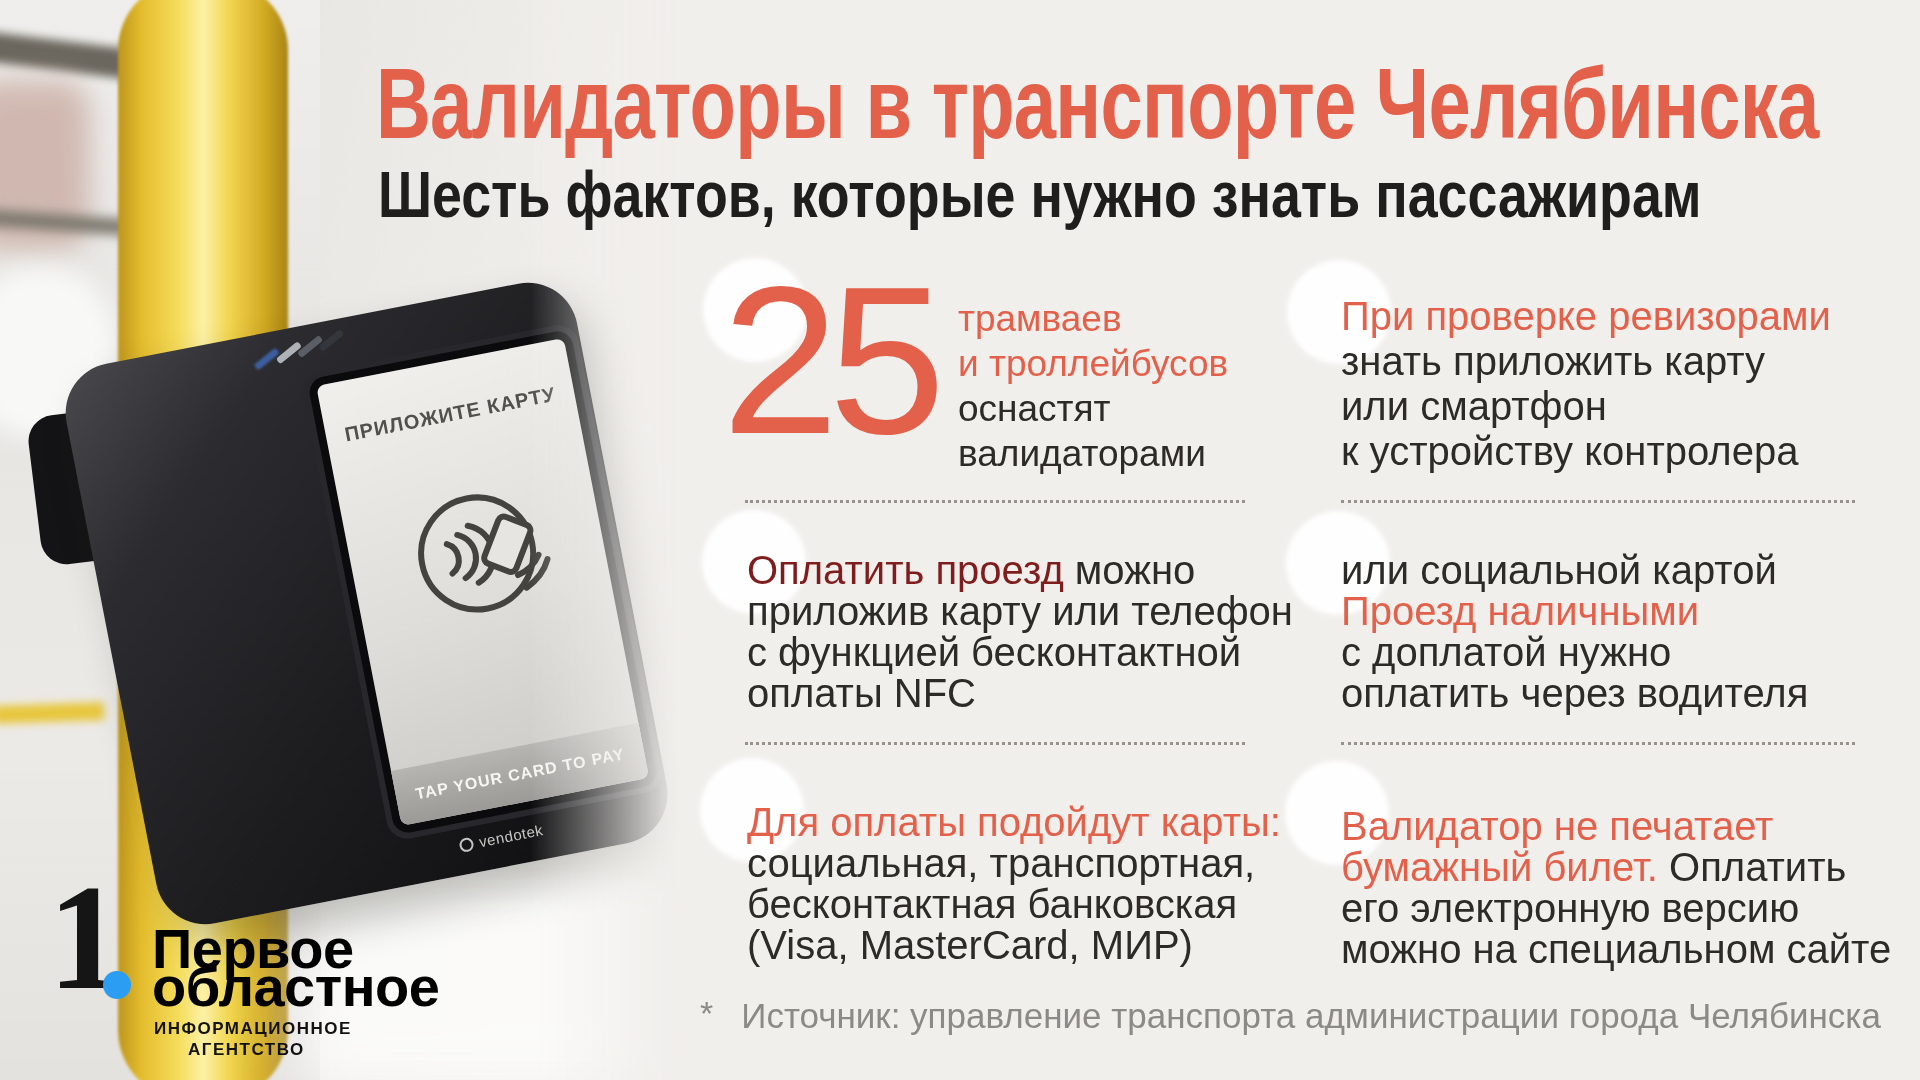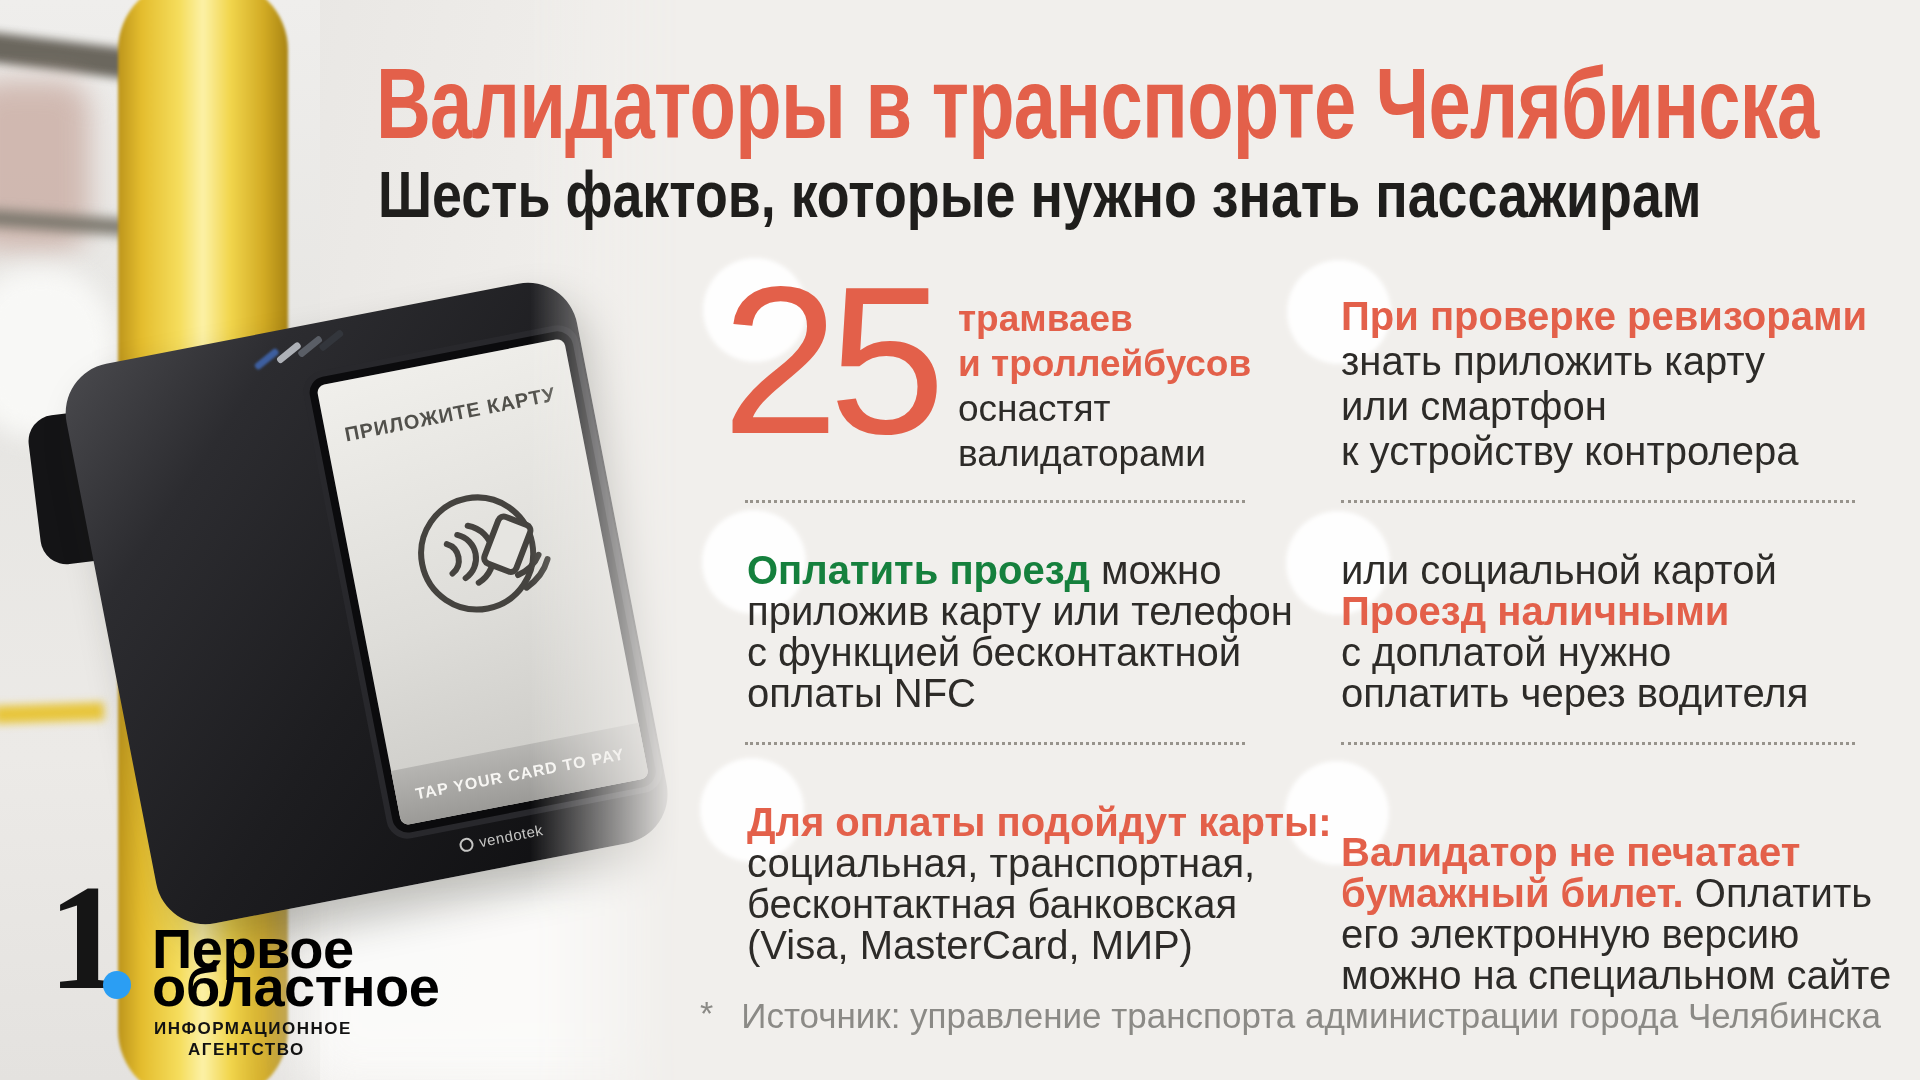--- a/index.html
+++ b/index.html
@@ -70,21 +70,21 @@
     color:#1f1e1c; transform:scaleX(.84); transform-origin:left top; white-space:nowrap; }
 
   .bullet { position:absolute; width:104px; height:104px; border-radius:50%;
     background:#ffffff; filter:blur(2px); opacity:.95; }
 
   .big-number { position:absolute; left:722px; top:256px; font-size:210px; font-weight:normal;
     letter-spacing:-10px; line-height:1; }
 
   .fact { position:absolute; font-size:40px; color:#2d2b28; white-space:nowrap; }
   .fact .line { display:block; }
-  .hl { font-weight:bold; }
+  .hl { font-weight:normal; }
   .fact1-text { left:958px; top:296px; font-size:37px; line-height:45px; }
   .fact2 { left:1341px; top:294px; line-height:45px; }
   .fact3 { left:747px;  top:550px; line-height:41px; }
   .fact4 { left:1341px; top:550px; line-height:41px; }
   .fact5 { left:747px;  top:802px; line-height:41px; }
   .fact6 { left:1341px; top:806px; line-height:41px; }
 
   .divider { position:absolute; height:0; border-top:3px dotted #97938c; }
   .div1 { left:745px;  top:500px; width:500px; }
   .div2 { left:1341px; top:500px; width:514px; }
@@ -173,21 +173,21 @@
 
   <div class="fact fact2">
     <span class="line hl" style="color:#e3604a;">При проверке ревизорами</span>
     <span class="line">знать приложить карту</span>
     <span class="line">или смартфон</span>
     <span class="line">к устройству контролера</span>
   </div>
 
   <div class="fact fact3">
     <span class="line">
-      <span class="hl" style="color:#15803d;">Оплатить проезд</span><span> можно</span>
+      <span class="hl" style="color:#7f1d1d;">Оплатить проезд</span><span> можно</span>
     </span>
     <span class="line">приложив карту или телефон</span>
     <span class="line">с функцией бесконтактной</span>
     <span class="line">оплаты NFC</span>
   </div>
 
   <div class="fact fact4">
     <span class="line">или социальной картой</span>
     <span class="line hl" style="color:#e3604a;">Проезд наличными</span>
     <span class="line">с доплатой нужно</span>
@@ -195,21 +195,21 @@
   </div>
 
   <div class="fact fact5">
     <span class="line hl" style="color:#e3604a;">Для оплаты подойдут карты:</span>
     <span class="line">социальная, транспортная,</span>
     <span class="line">бесконтактная банковская</span>
     <span class="line">(Visa, MasterCard, МИР)</span>
   </div>
 
   <div class="fact fact6">
-    <span class="line hl" style="color:#e3604a;margin-top:26px;">Валидатор не печатает</span>
+    <span class="line hl" style="color:#e3604a;">Валидатор не печатает</span>
     <span class="line">
       <span class="hl" style="color:#e3604a;">бумажный билет.</span><span> Оплатить</span>
     </span>
     <span class="line">его электронную версию</span>
     <span class="line">можно на специальном сайте</span>
   </div>
 
   <div class="divider div1"></div>
   <div class="divider div2"></div>
   <div class="divider div3"></div>

